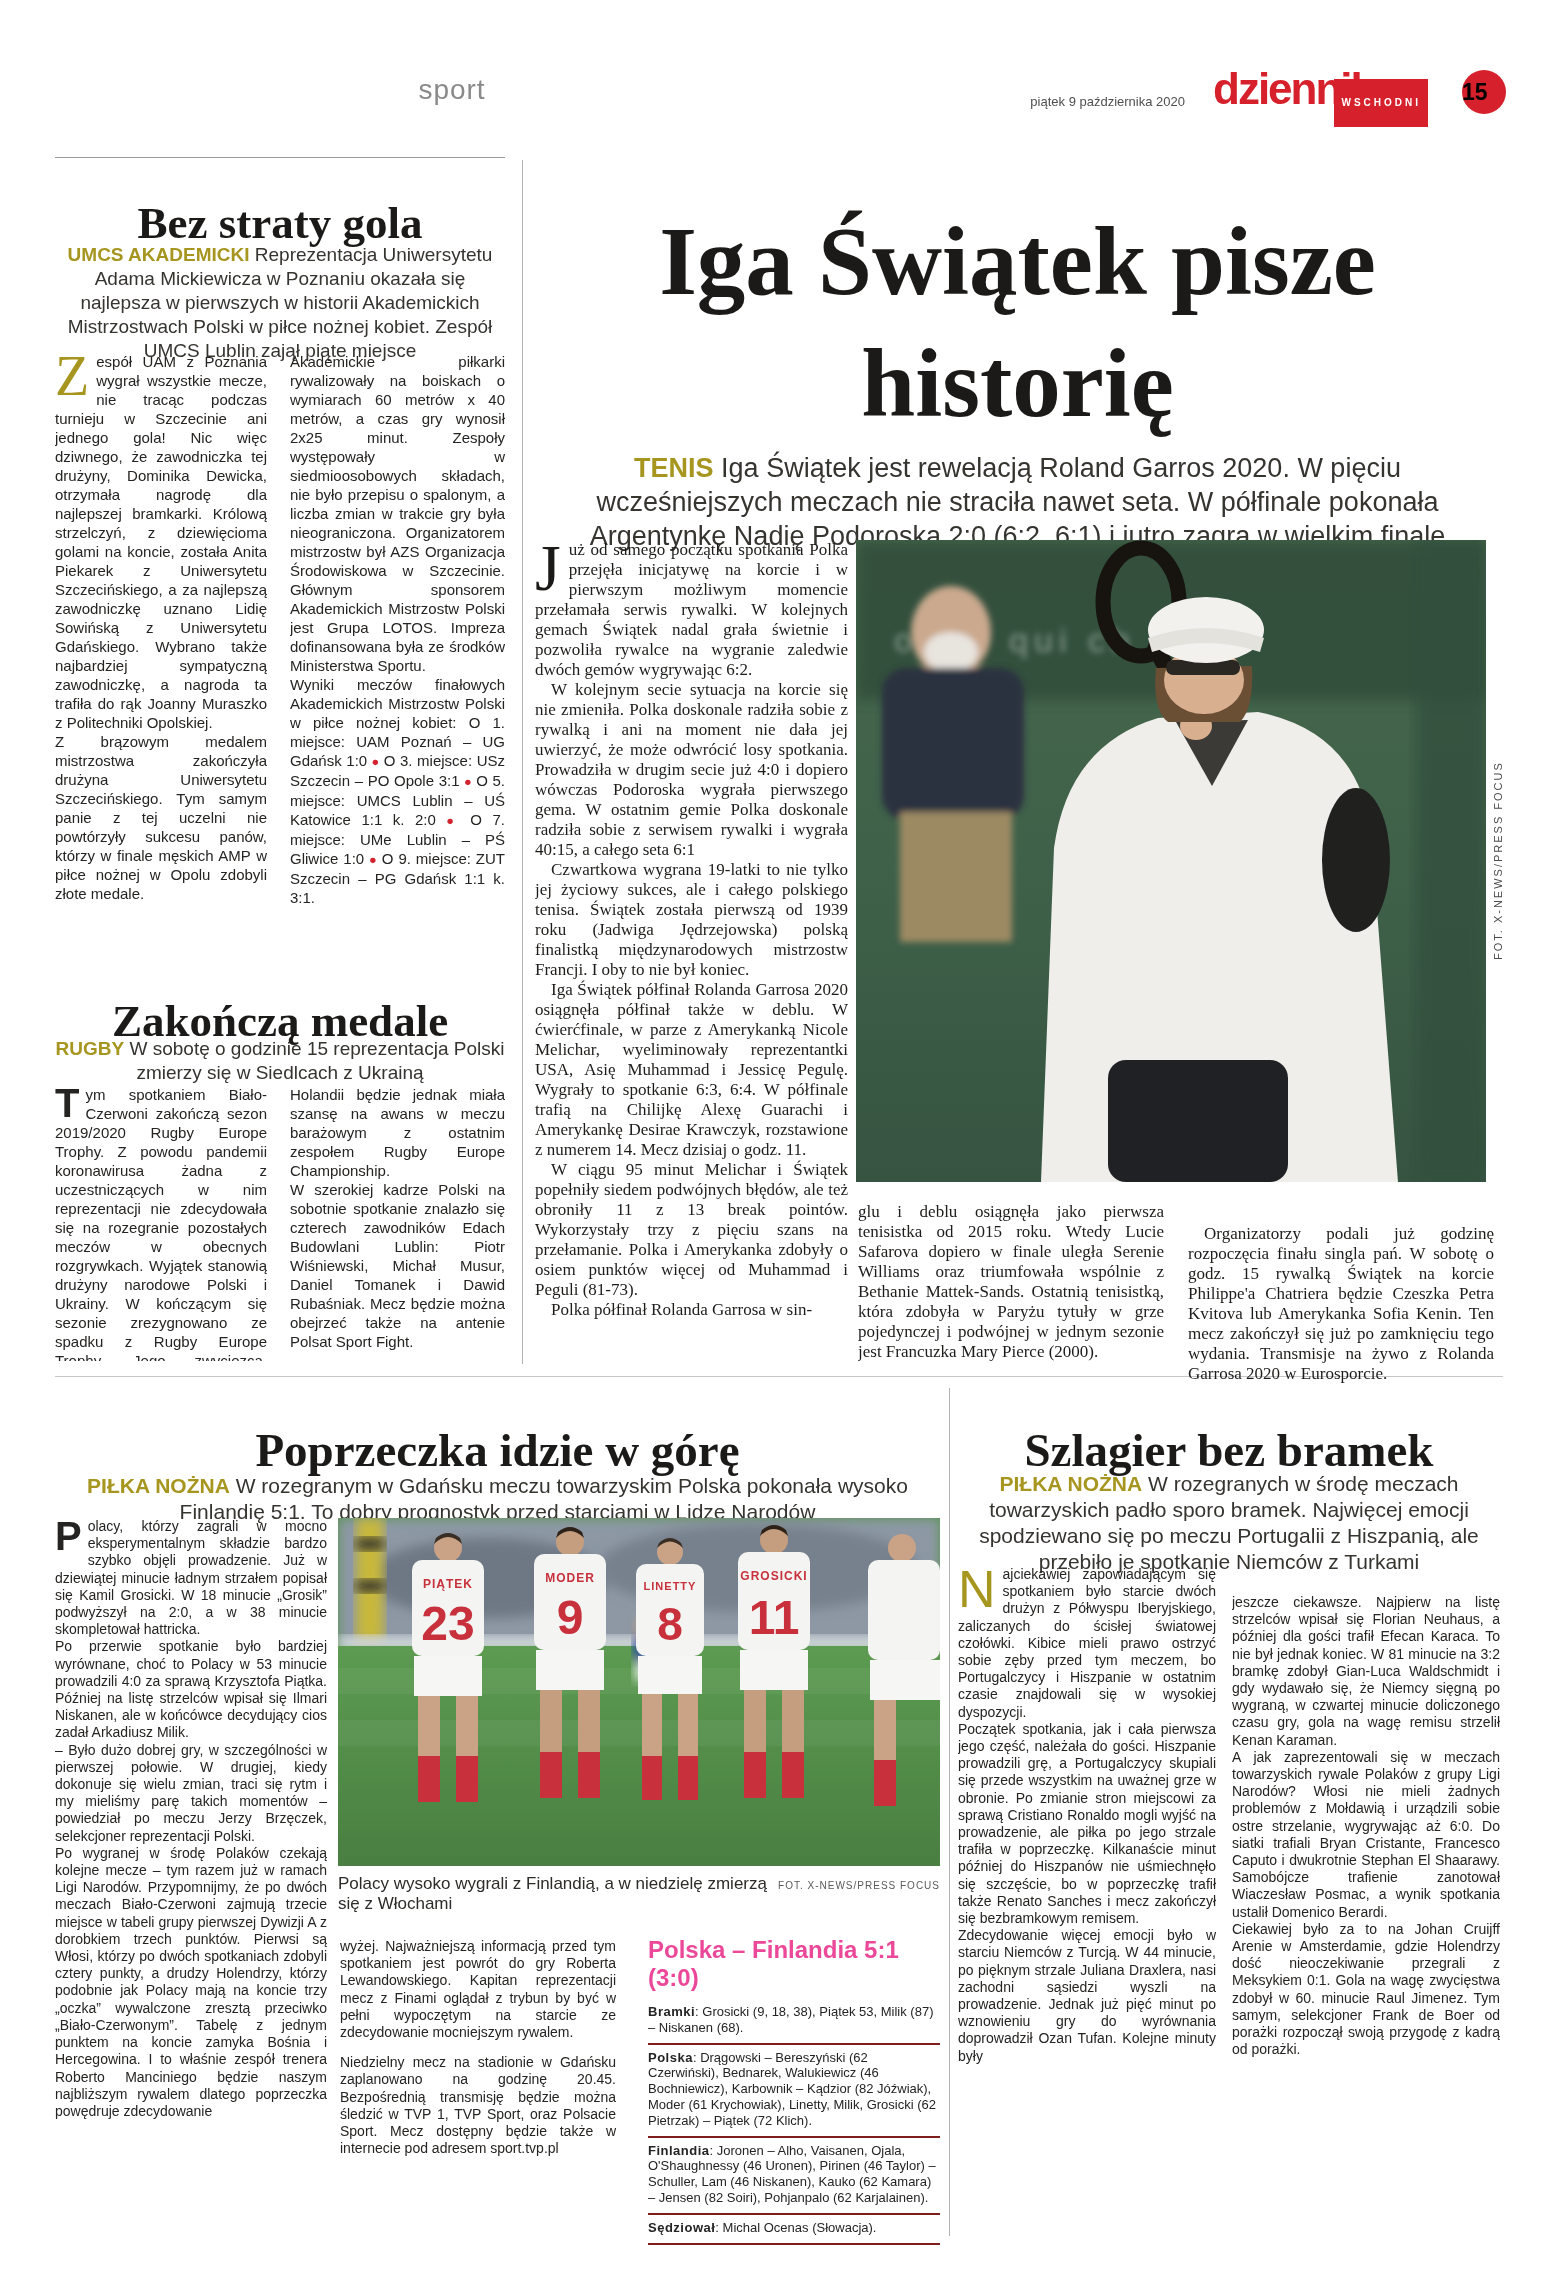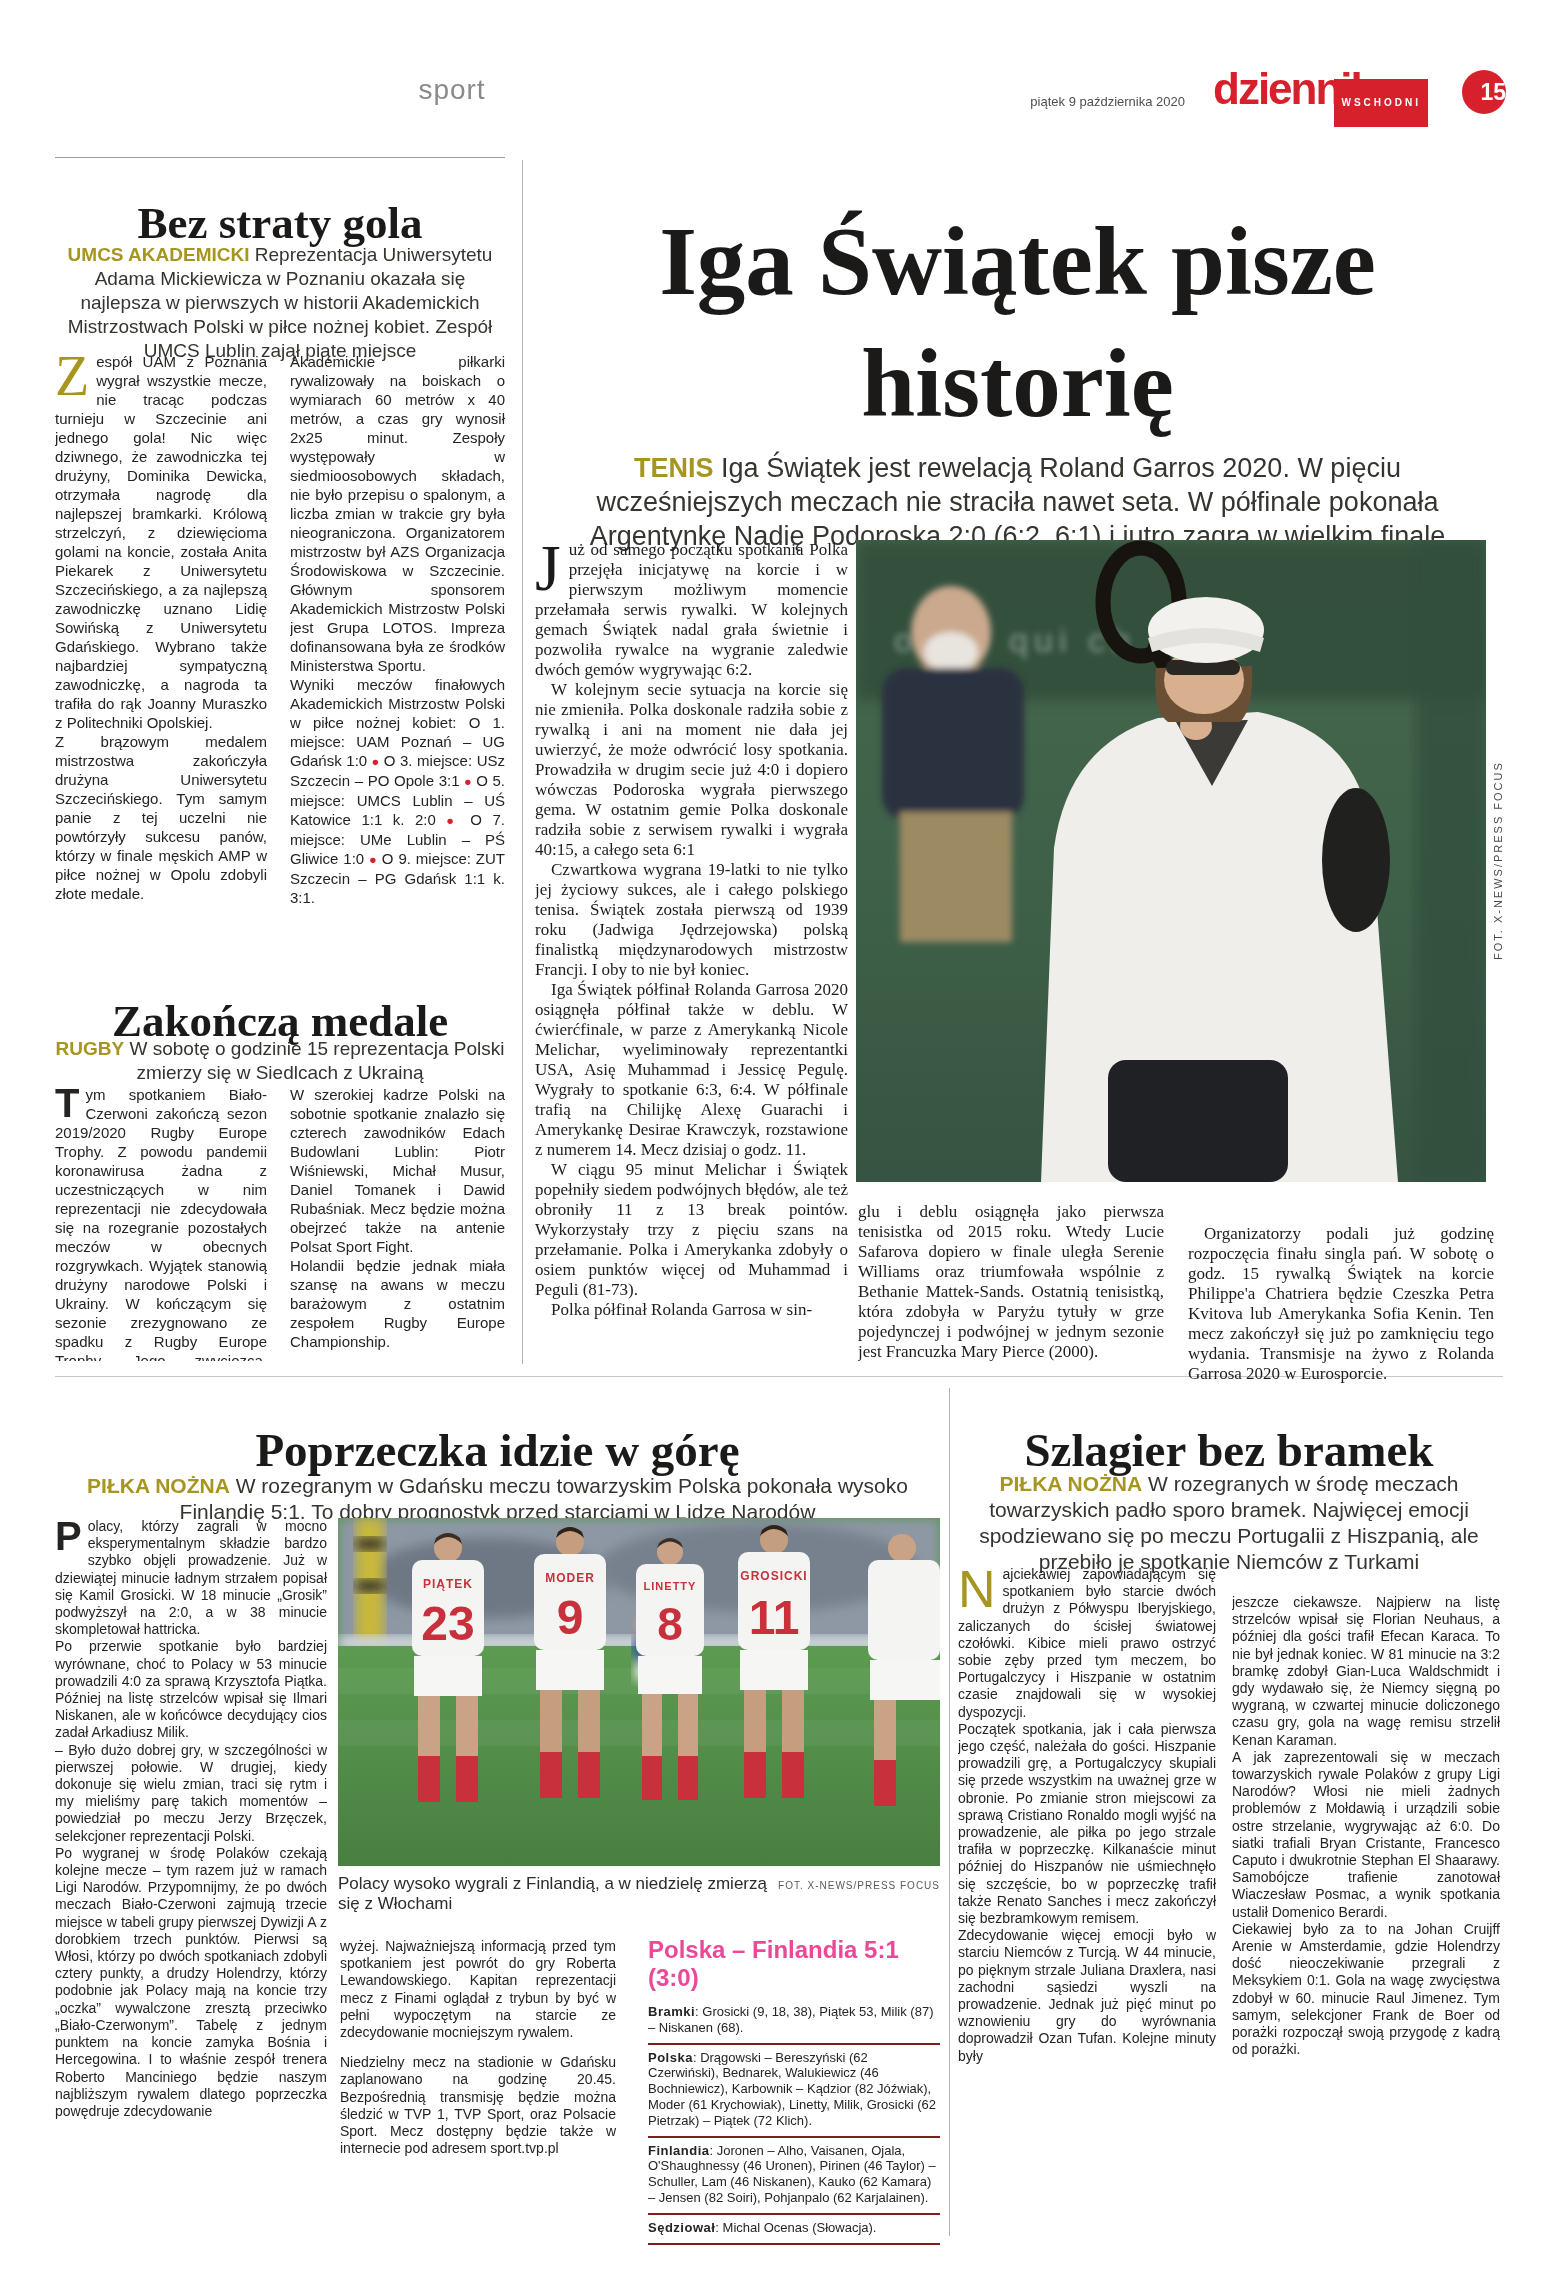--- a/index.html
+++ b/index.html
@@ -9,22 +9,22 @@
   .sport-label{position:absolute;left:392px;top:74px;width:120px;text-align:center;
                font-size:28px;color:#8a8a8a;letter-spacing:1px;}
   .date{position:absolute;left:880px;top:94px;width:305px;text-align:right;
         font-size:13px;color:#4f4f4f;}
   .logo{position:absolute;left:1213px;top:66px;width:215px;height:50px;
         font-family:"Liberation Sans",sans-serif;font-weight:700;font-size:44px;
         letter-spacing:-2px;color:#d6202c;line-height:46px;}
   .logo-sub{position:absolute;right:0;bottom:-11px;background:#d6202c;color:#fff;
             font-size:10px;font-weight:700;letter-spacing:3px;padding:1px 7px;}
   .pagenum{position:absolute;left:1462px;top:70px;width:44px;height:44px;border-radius:50%;
-           background:#d6202c;color:#ffffff;font-weight:700;font-size:23px;
-           display:flex;align-items:center;justify-content:flex-end;}
+           background:#d6202c;color:#000000;font-weight:700;font-size:23px;
+           display:flex;align-items:center;justify-content:flex-start;}
   
   .hr{position:absolute;height:1px;background:#9c9c9c;}
   .vr{position:absolute;width:1px;background:#b3b3b3;}
   
   .head{position:absolute;font-family:"Liberation Serif",serif;font-weight:700;
         color:#1b1a18;text-align:center;}
   .h-a1{left:55px;top:160px;width:450px;font-size:45px;}
   .h-a2{left:55px;top:958px;width:450px;font-size:45px;}
   .h-tennis{left:535px;top:136px;width:965px;font-size:97px;line-height:122px;}
   .h-fb{left:55px;top:1384px;width:885px;font-size:47px;}
@@ -122,22 +122,22 @@
 
   <h2 class="head h-a2">Zakończą medale</h2>
   <p class="lead lead-a2">
     <span class="kicker">RUGBY</span>
     <span>W sobotę o godzinie 15 reprezentacja Polski zmierzy się w Siedlcach z Ukrainą</span>
   </p>
   <div class="col sans-col a2c1 dcv-dark-sans">
       <p><span class="dc">T</span>ym spotkaniem Biało-Czerwoni zakończą sezon 2019/2020 Rugby Europe Trophy. Z powodu pandemii koronawirusa żadna z uczestniczących w nim reprezentacji nie zdecydowała się na rozegranie pozostałych meczów w obecnych rozgrywkach. Wyjątek stanowią drużyny narodowe Polski i Ukrainy. W kończącym się sezonie zrezygnowano ze spadku z Rugby Europe Trophy. Jego zwycięzca, reprezentacja</p>
     </div>
   <div class="col sans-col a2c2">
+      <p>Holandii będzie jednak miała szansę na awans w meczu barażowym z ostatnim zespołem Rugby Europe Championship.</p>
       <p>W szerokiej kadrze Polski na sobotnie spotkanie znalazło się czterech zawodników Edach Budowlani Lublin: Piotr Wiśniewski, Michał Musur, Daniel Tomanek i Dawid Rubaśniak. Mecz będzie można obejrzeć także na antenie Polsat Sport Fight.</p>
-      <p>Holandii będzie jednak miała szansę na awans w meczu barażowym z ostatnim zespołem Rugby Europe Championship.</p>
     </div>
 
   <h1 class="head h-tennis">
     <div>Iga Świątek pisze</div>
     <div>historię</div>
   </h1>
   <p class="lead lead-tennis">
     <span class="kicker">TENIS</span>
     <span>Iga Świątek jest rewelacją Roland Garros 2020. W pięciu wcześniejszych meczach nie straciła nawet seta. W półfinale pokonała Argentynkę Nadię Podoroską 2:0 (6:2, 6:1) i jutro zagra w wielkim finale</span>
   </p>

